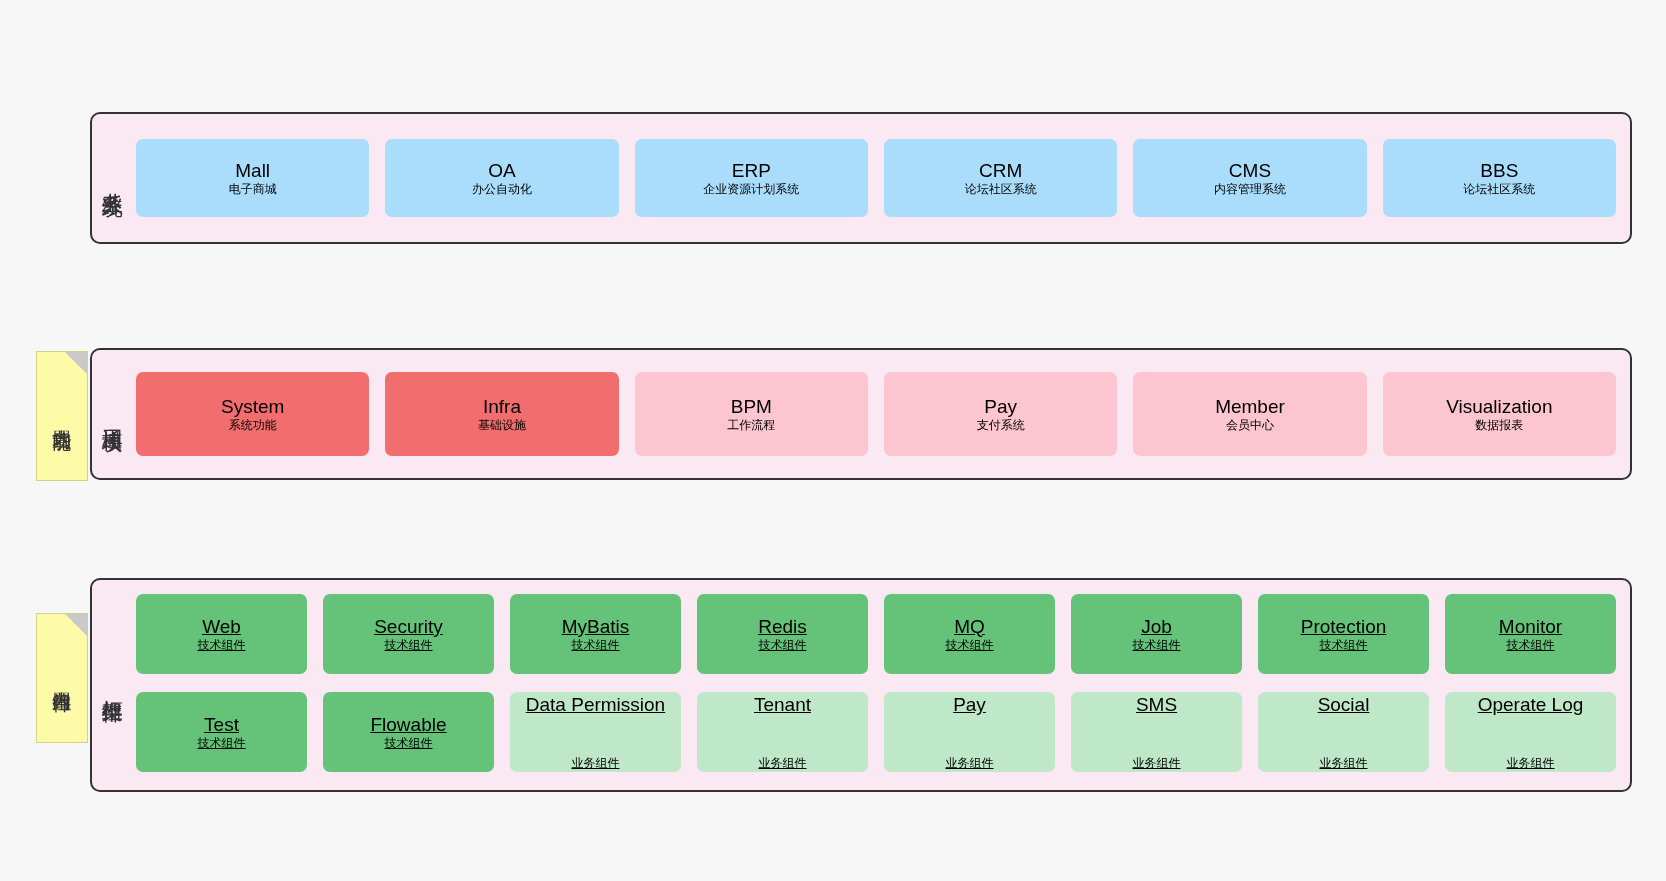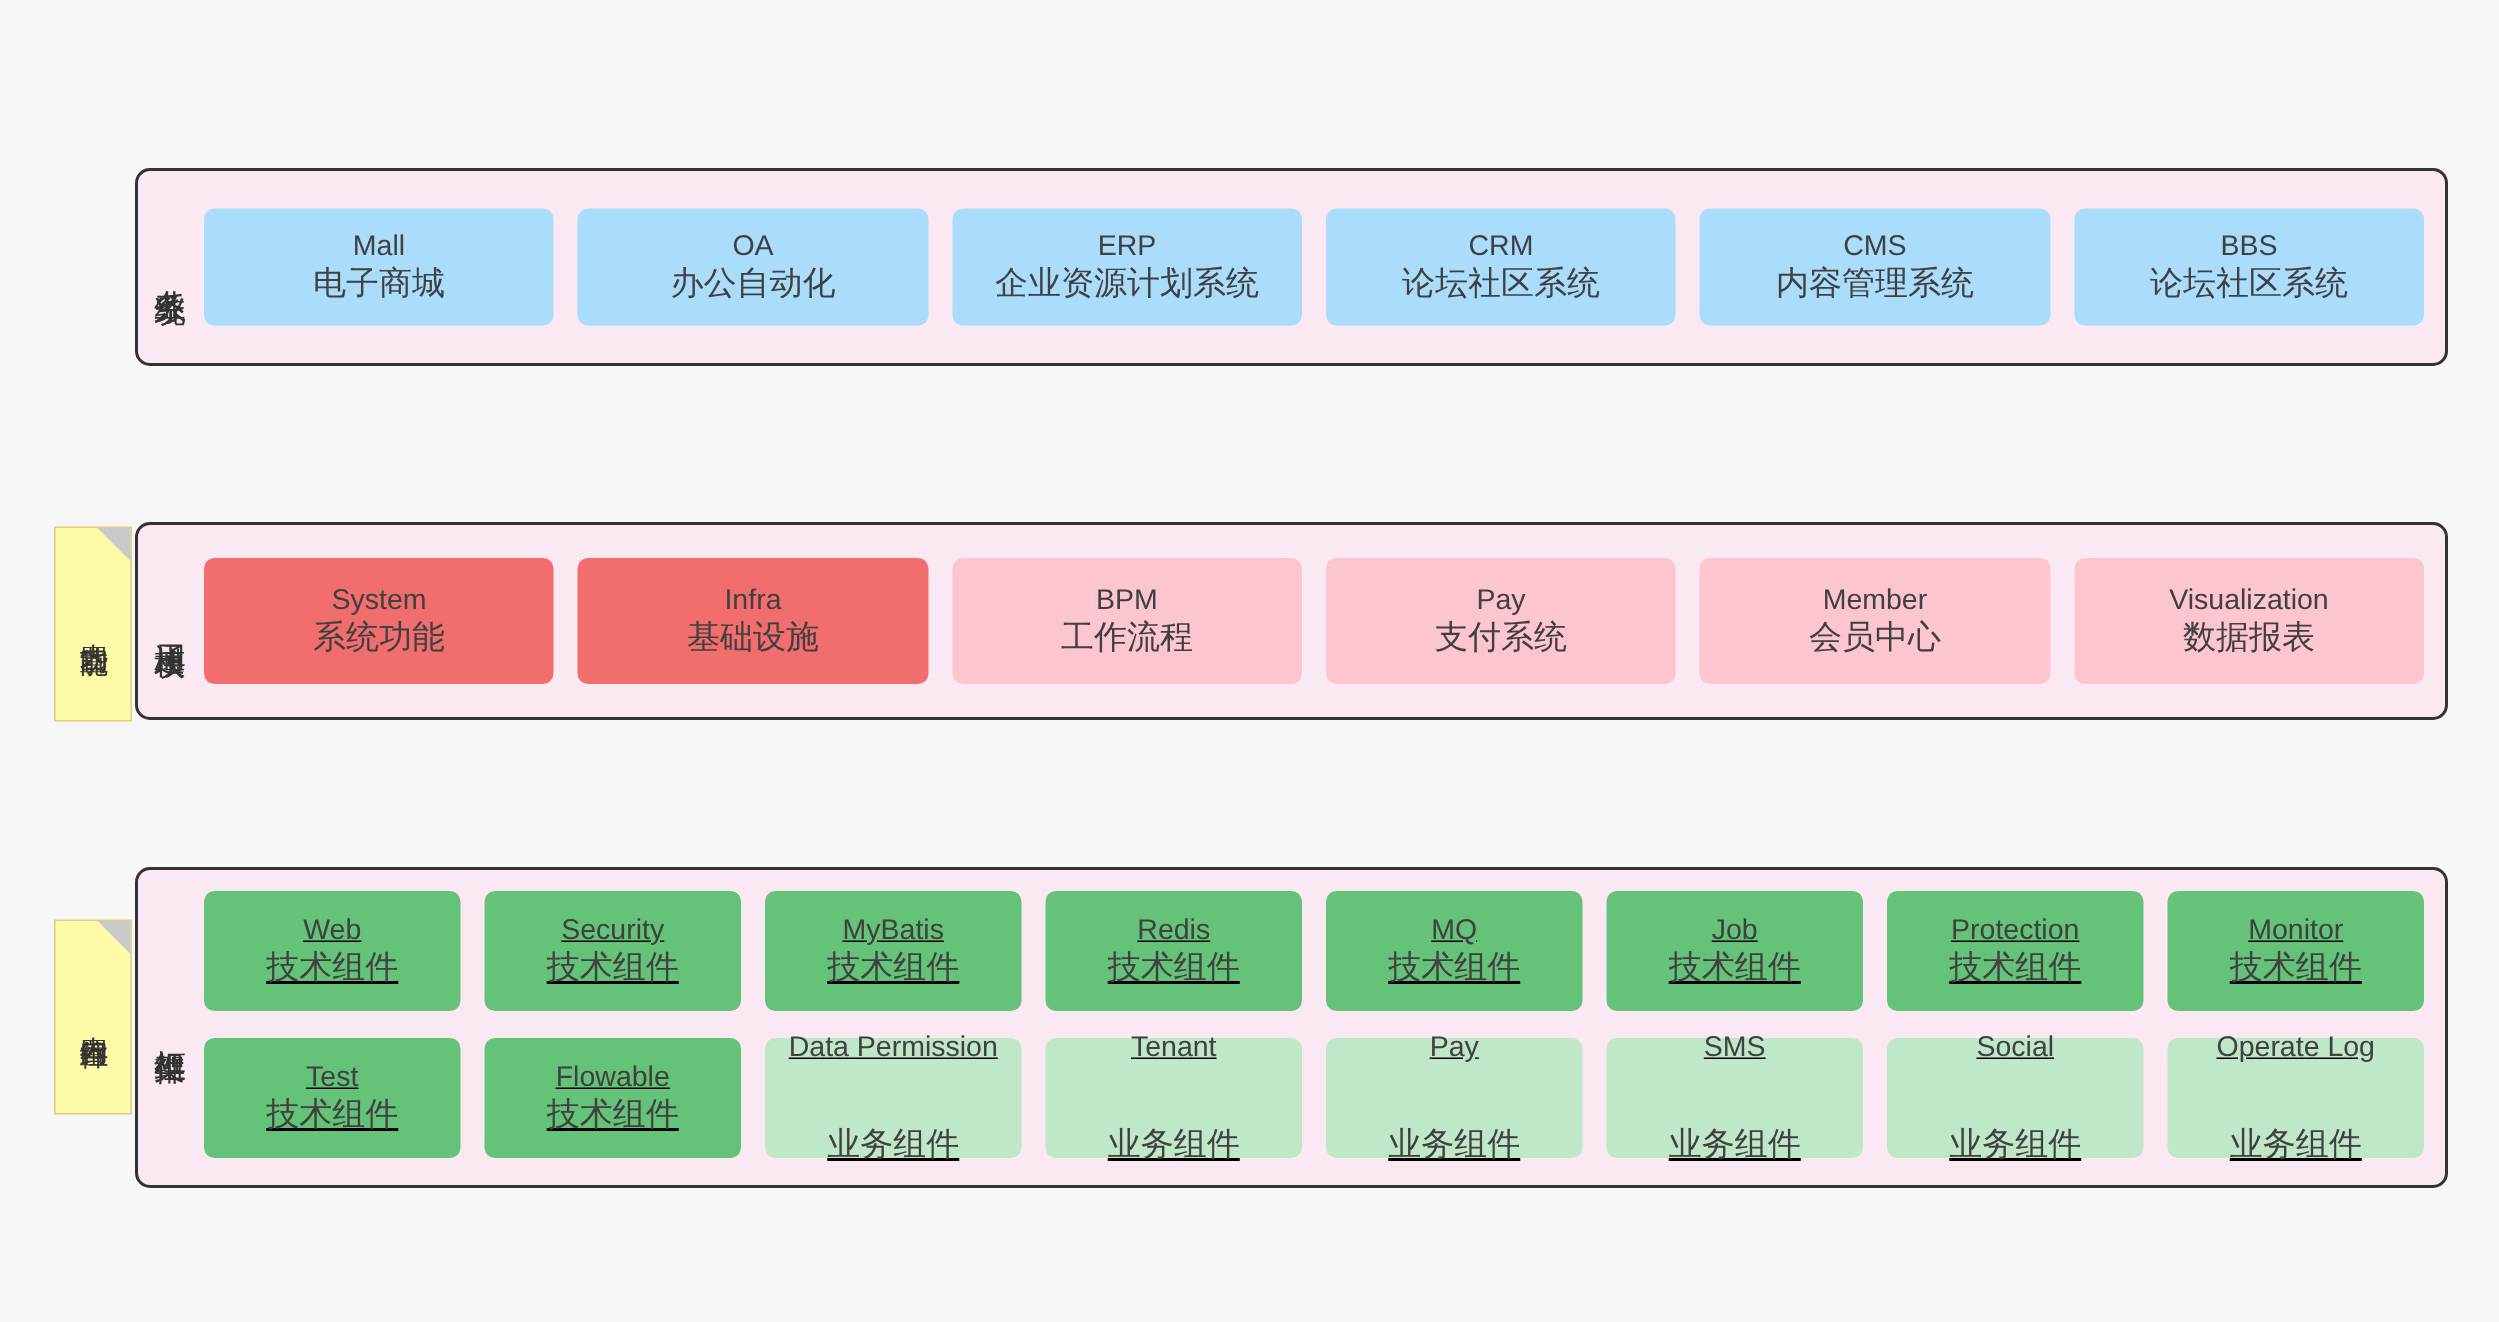--- a/index.html
+++ b/index.html
@@ -63,27 +63,27 @@
 
   
   .card {
     flex: 1 1 0;
     border-radius: 7px;
     display: flex;
     flex-direction: column;
     align-items: center;
     justify-content: center;
     text-align: center;
-    color: #404040;
+    color: #000000;
     line-height: 1.18;
     padding: 20px 4px;
     min-width: 0;
   }
   .card .en { font-size: 19px; }
-  .card .cn { font-size: 22px; }
+  .card .cn { font-size: 12px; }
 
   .card.blue   { background: #aadcfc; }
   .card.red    { background: #f26d6d; }
   .card.pink   { background: #fcc5cf; }
   .card.green  { background: #64c378; }
   .card.lgreen { background: #bfe8c8; gap: 39px; }
 
   
   .layer-biz   { left: 90px;  top: 112px; width: 1542px; height: 132px; }
   .layer-mod   { left: 90px;  top: 348px; width: 1542px; height: 132px; }

